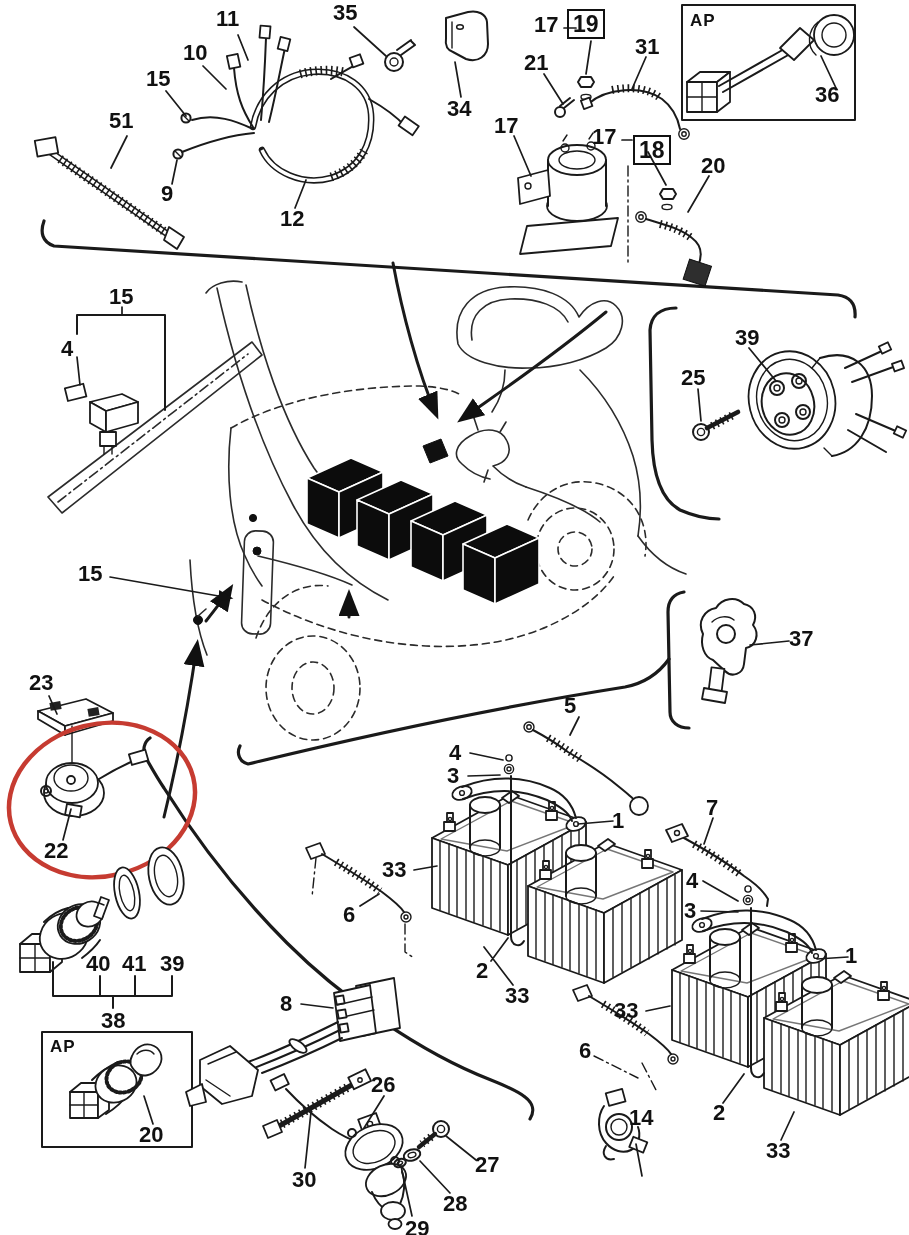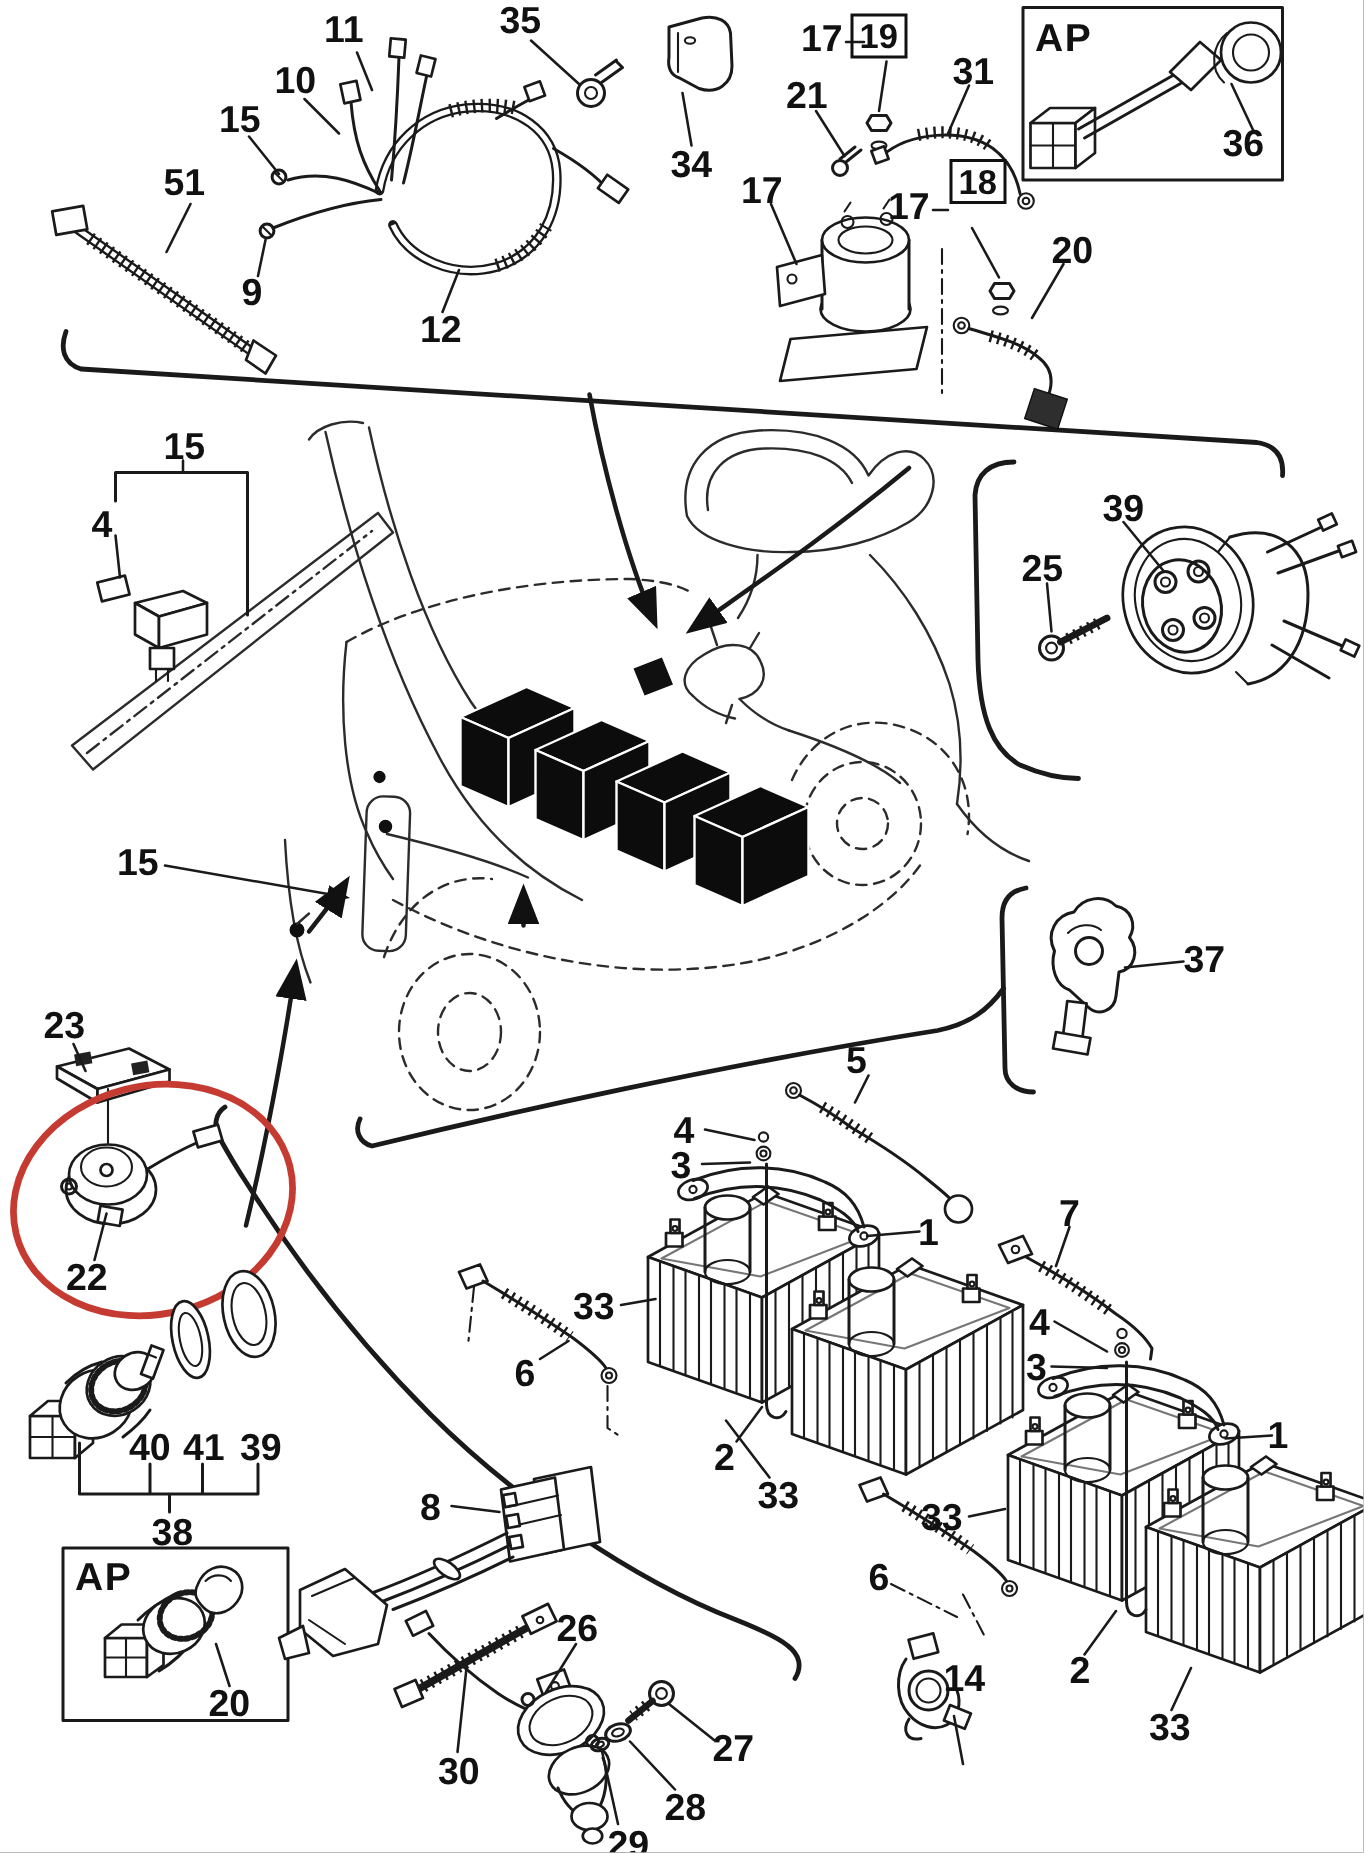--- a/index.html
+++ b/index.html
@@ -1,23 +1,23 @@
 <!DOCTYPE html>
 <html><head>
 <meta charset="utf-8">
 <style>
   html,body{margin:0;padding:0;background:#888;}
   #stage{position:relative;width:909px;height:1235px;background:#ffffff;overflow:hidden;
          font-family:"Liberation Sans", sans-serif;}
   #art{position:absolute;left:0;top:0;}
-  .plabel{position:absolute;font-weight:700;font-size:25px;line-height:1;color:#111;
+  .plabel{position:absolute;font-weight:700;font-size:22px;line-height:1;color:#111;
           letter-spacing:0px;white-space:nowrap;user-select:none;}
   .plabel.small{font-size:23px;}
   .plabel.boxed{border:2.5px solid #111;padding:2px 4px 1px 4px;}
-  .plabel.ap{font-size:26px;letter-spacing:1px;}
+  .plabel.ap{font-size:17px;letter-spacing:1px;}
   svg *{vector-effect:none;}
   .ln{stroke:#1a1a1a;fill:none;stroke-linecap:round;stroke-linejoin:round;}
   .w1{stroke-width:1.4;} .w2{stroke-width:2;} .w3{stroke-width:3.2;}
   .veh{stroke:#2b2b2b;fill:none;stroke-width:1.6;stroke-linecap:round;stroke-linejoin:round;}
   .dash{stroke-dasharray:7 5;}
   .ddot{stroke-dasharray:10 4 2 4;}
   .rib{stroke:#1a1a1a;fill:none;stroke-width:9;stroke-dasharray:1.6 3.6;}
   .rib8{stroke:#1a1a1a;fill:none;stroke-width:8;stroke-dasharray:1.6 3.6;}
   .wfill{fill:#ffffff;stroke:#1a1a1a;stroke-width:1.8;stroke-linejoin:round;}
   .bfill{fill:#101010;stroke:#101010;}
@@ -454,21 +454,21 @@
 <div class="plabel" style="left:280px;top:208px">12</div>
 <div class="plabel" style="left:333px;top:2px">35</div>
 <div class="plabel" style="left:447px;top:98px">34</div>
 
 <div class="plabel" style="left:534px;top:14px">17</div>
 <div class="plabel boxed small" style="left:567px;top:9px">19</div>
 <div class="plabel" style="left:524px;top:52px">21</div>
 <div class="plabel" style="left:635px;top:36px">31</div>
 <div class="plabel" style="left:494px;top:115px">17</div>
 <div class="plabel" style="left:592px;top:126px">17</div>
-<div class="plabel boxed small" style="left:633px;top:106px">18</div>
+<div class="plabel boxed small" style="left:633px;top:135px">18</div>
 <div class="plabel" style="left:701px;top:155px">20</div>
 <div class="plabel ap" style="left:690px;top:12px">AP</div>
 <div class="plabel" style="left:815px;top:84px">36</div>
 
 <div class="plabel" style="left:109px;top:286px">15</div>
 <div class="plabel" style="left:61px;top:338px">4</div>
 <div class="plabel" style="left:735px;top:327px">39</div>
 <div class="plabel" style="left:681px;top:367px">25</div>
 <div class="plabel" style="left:78px;top:563px">15</div>
 <div class="plabel" style="left:789px;top:628px">37</div>

